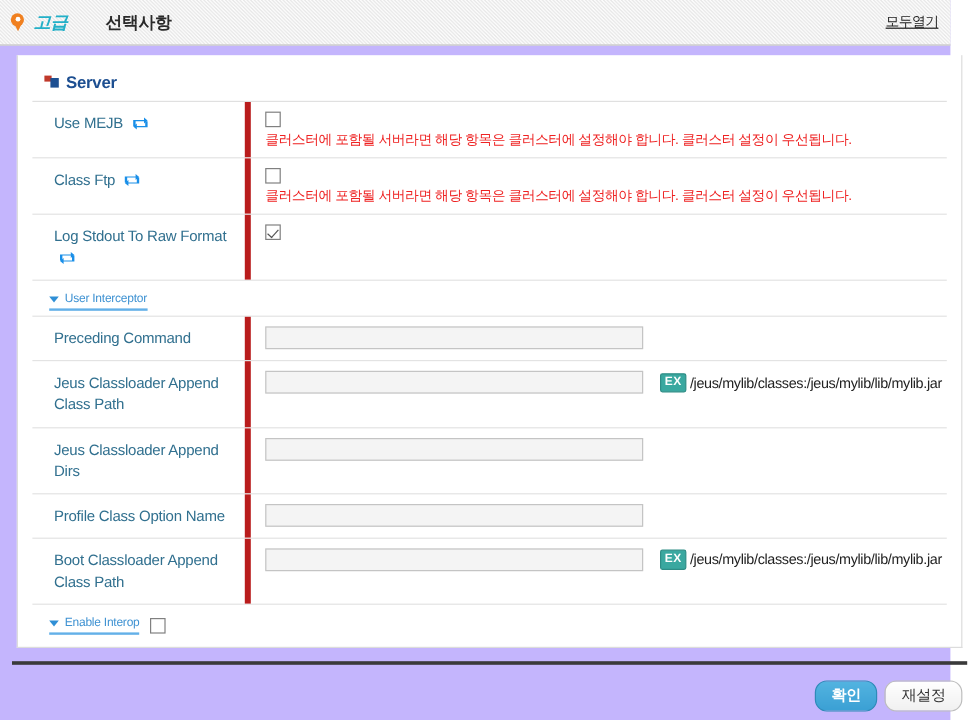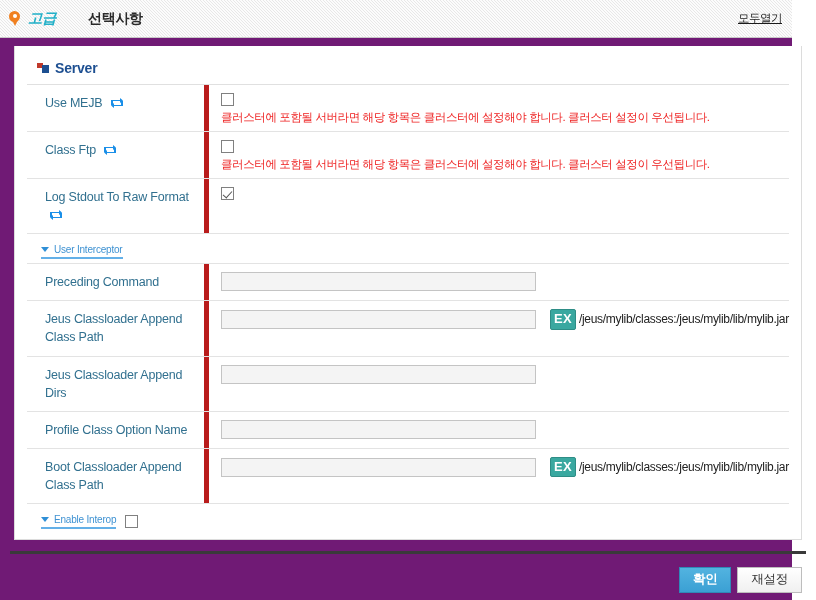--- a/index.html
+++ b/index.html
@@ -7,21 +7,21 @@
     margin: 0; padding: 0;
     width: 816px; height: 600px;
     background: #ffffff;
     font-family: "Liberation Sans", "DejaVu Sans", sans-serif;
     overflow: hidden;
   }
 
   #app {
     position: relative;
     width: 792px; height: 600px;
-    background: #701a75;
+    background: #c4b5fd;
   }
 
   
   .titlebar {
     position: relative;
     height: 38px;
     background-color: #e8e8e8;
     background-image:
       linear-gradient(45deg, rgba(255,255,255,.85) 25%, transparent 25%, transparent 50%, rgba(255,255,255,.85) 50%, rgba(255,255,255,.85) 75%, transparent 75%);
     background-size: 3px 3px;
@@ -208,21 +208,21 @@
   .ex-wrap {
     display: flex;
     align-items: center;
     gap: 3px;
     margin-left: 8px;
     white-space: nowrap;
   }
   .ex-badge {
     background: #3aa8a0;
     color: #ffffff;
-    font-size: 13px;
+    font-size: 10px;
     font-weight: bold;
     padding: 1px 3px 1px 3px;
     border-radius: 2px;
     line-height: 1.25;
     letter-spacing: 0.3px;
     border: 1px solid #2e8d86;
   }
   .ex-text {
     font-size: 12px;
     color: #222;
@@ -281,21 +281,21 @@
     height: 40px;
     display: flex;
     align-items: center;
     justify-content: flex-end;
     padding-right: 14px;
     gap: 6px;
   }
   .btn {
     font-size: 12.5px;
     padding: 5px 13px 6px;
-    border-radius: 0;
+    border-radius: 10px;
     cursor: pointer;
     letter-spacing: -0.3px;
     line-height: 1.1;
   }
   .btn-primary {
     background: linear-gradient(#52b3e0, #3ba0d4);
     border: 1px solid #2f8ab8;
     color: #ffffff;
     font-weight: bold;
   }

